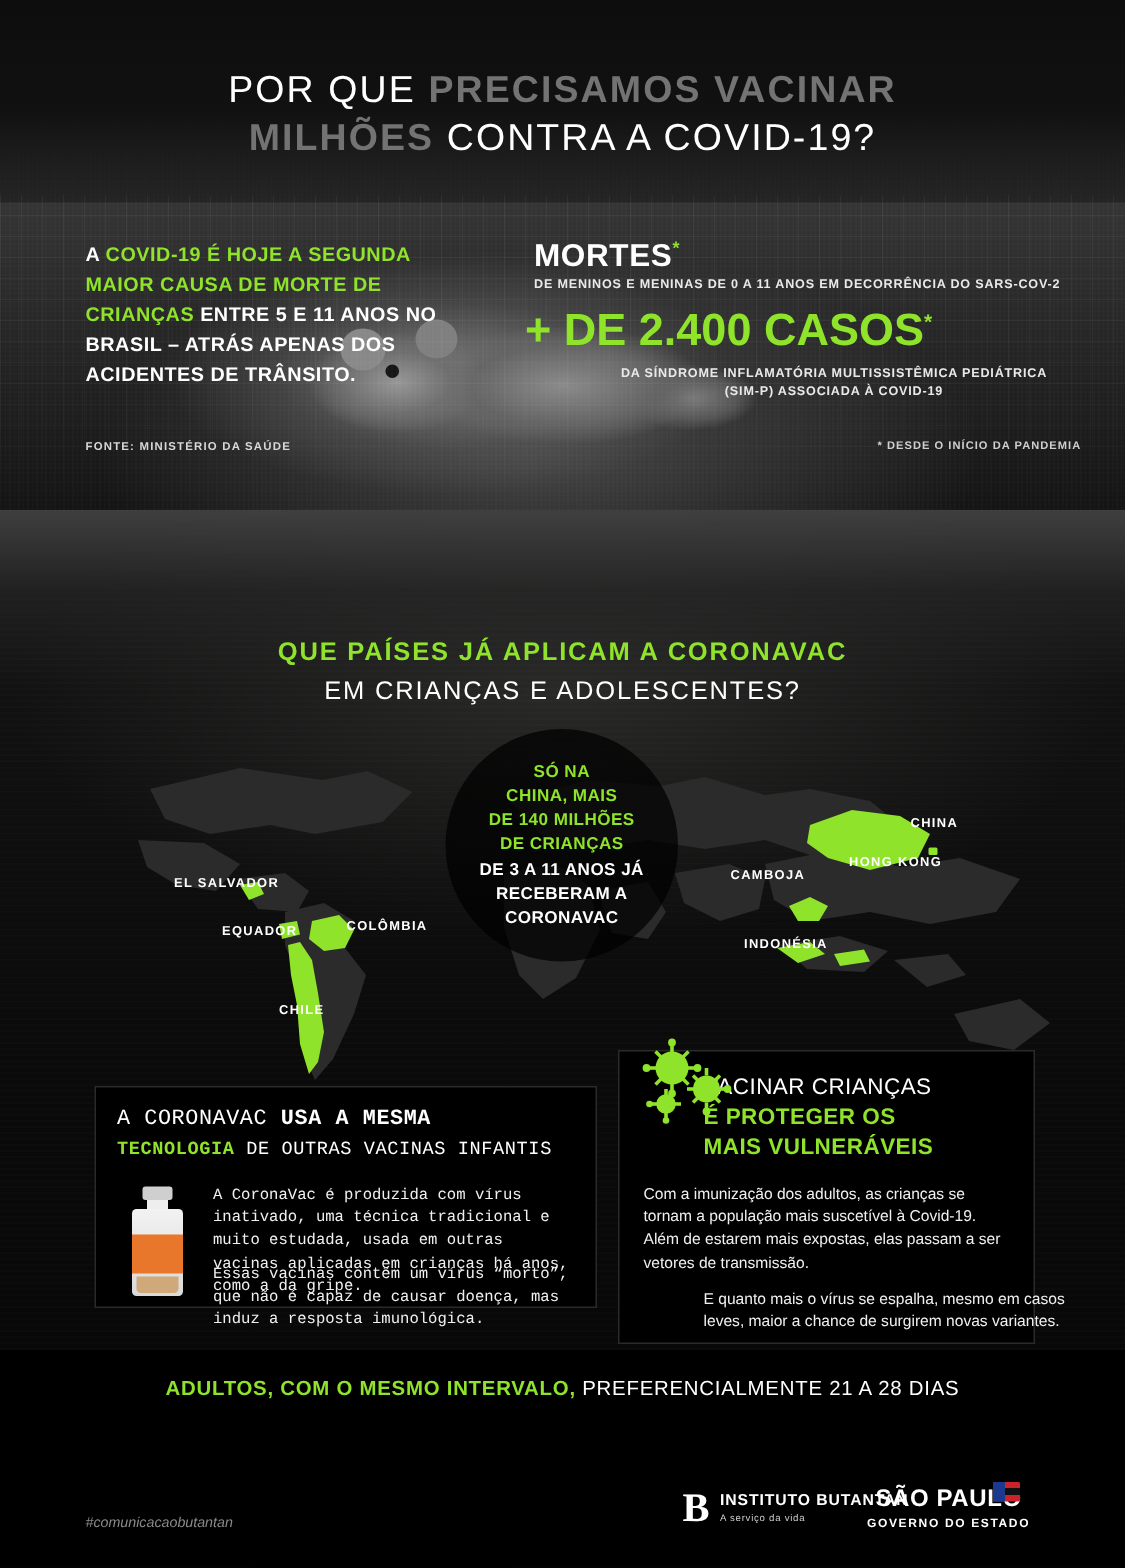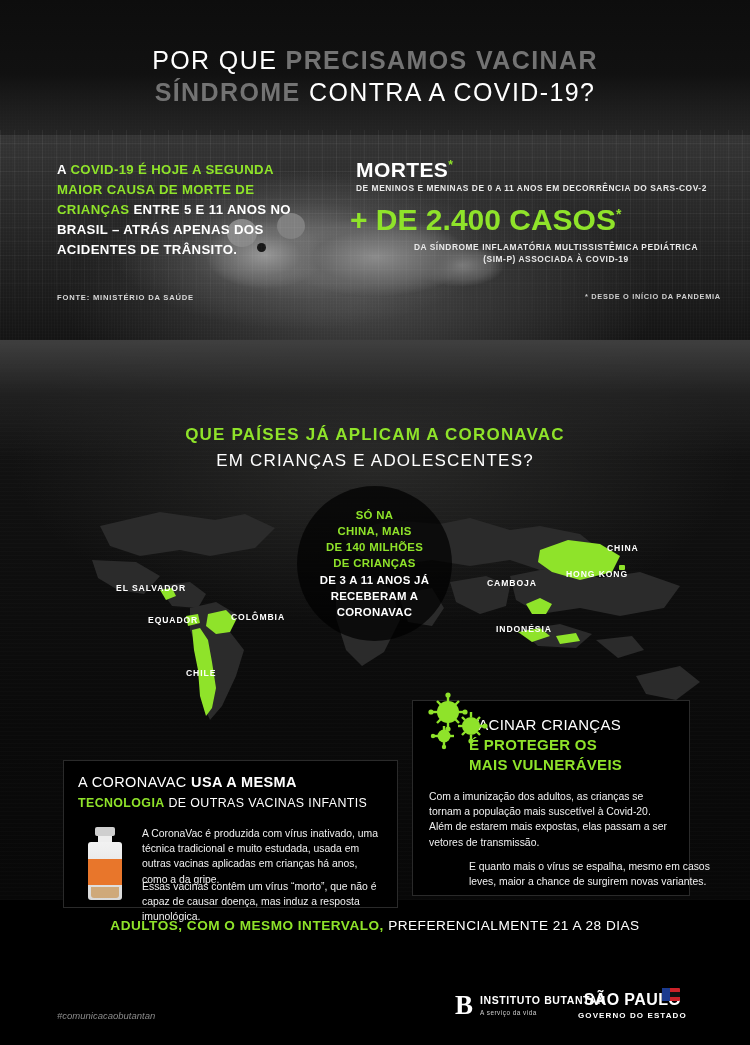--- a/index.html
+++ b/index.html
@@ -127,21 +127,21 @@
     padding:10px;
   }
   .circle-note .g{ color:#8fe32a; }
 
   .maplabel{ position:absolute; font-size:8.6px; font-weight:700; letter-spacing:.9px; color:#fff; text-transform:uppercase; }
 
   
   .card{
     position:absolute; background:#000; border:1px solid #2a2a2a;
   }
-  .card-left{ left:63px; top:760px; width:335px; height:148px; }
+  .card-left{ left:63px; top:724px; width:335px; height:148px;font-family:Liberation Mono, monospace; }
   .card-right{ left:412px; top:700px; width:278px; height:196px; }
 
   .card-left .hdr{
     position:absolute; left:14px; top:12px; width:305px;
     font-size:14.5px; font-weight:400; letter-spacing:.4px; color:#fff; line-height:1.35; text-transform:uppercase;
   }
   .card-left .hdr b{ font-weight:700; }
   .card-left .hdr .g{ color:#8fe32a; font-weight:700; font-size:12.4px; }
   .card-left .hdr .sm{ font-size:12.4px; }
 
@@ -207,21 +207,21 @@
     </div>
   </div>
   <div class="top-dark-veil"></div>
   <div class="grid-overlay"></div>
 
   <div class="headline">
     <span class="l">
       <span>POR QUE </span><span class="g">PRECISAMOS VACINAR</span>
     </span>
     <span class="l">
-      <span class="g">SÍNDROME</span><span> CONTRA A COVID-19?</span>
+      <span class="g">MILHÕES</span><span> CONTRA A COVID-19?</span>
     </span>
   </div>
 
   <div class="stmt">
     <span>A </span><span class="g">COVID-19 É HOJE</span>
     <span class="g">A SEGUNDA MAIOR CAUSA</span>
     <span class="g">DE MORTE DE CRIANÇAS</span>
     <span>ENTRE 5 E 11 ANOS NO BRASIL – ATRÁS APENAS DOS ACIDENTES DE TRÂNSITO.</span>
   </div>
   <div class="source">FONTE: MINISTÉRIO DA SAÚDE</div>
@@ -312,21 +312,21 @@
     <p class="p1">A CoronaVac é produzida com vírus inativado, uma técnica tradicional e muito estudada, usada em outras vacinas aplicadas em crianças há anos, como a da gripe.</p>
     <p class="p2">Essas vacinas contêm um vírus “morto”, que não é capaz de causar doença, mas induz a resposta imunológica.</p>
   </div>
 
   <div class="card card-right">
     <div class="hdr">
       <span>VACINAR CRIANÇAS</span><br>
       <span class="g">É PROTEGER OS</span><br>
       <span class="g">MAIS VULNERÁVEIS</span>
     </div>
-    <p class="p1">Com a imunização dos adultos, as crianças se tornam a população mais suscetível à Covid-20. Além de estarem mais expostas, elas passam a ser vetores de transmissão.</p>
+    <p class="p1">Com a imunização dos adultos, as crianças se tornam a população mais suscetível à Covid-19. Além de estarem mais expostas, elas passam a ser vetores de transmissão.</p>
     <p class="p2">E quanto mais o vírus se espalha, mesmo em casos leves, maior a chance de surgirem novas variantes.</p>
   </div>
 
   <div class="virus">
     <svg viewBox="0 0 70 60" xmlns="http://www.w3.org/2000/svg">
       <g fill="#8fe32a">
         <circle cx="24" cy="22" r="11"></circle>
         <circle cx="47" cy="36" r="9"></circle>
         <circle cx="20" cy="46" r="6.5"></circle>
         <g stroke="#8fe32a" stroke-width="2.4">

